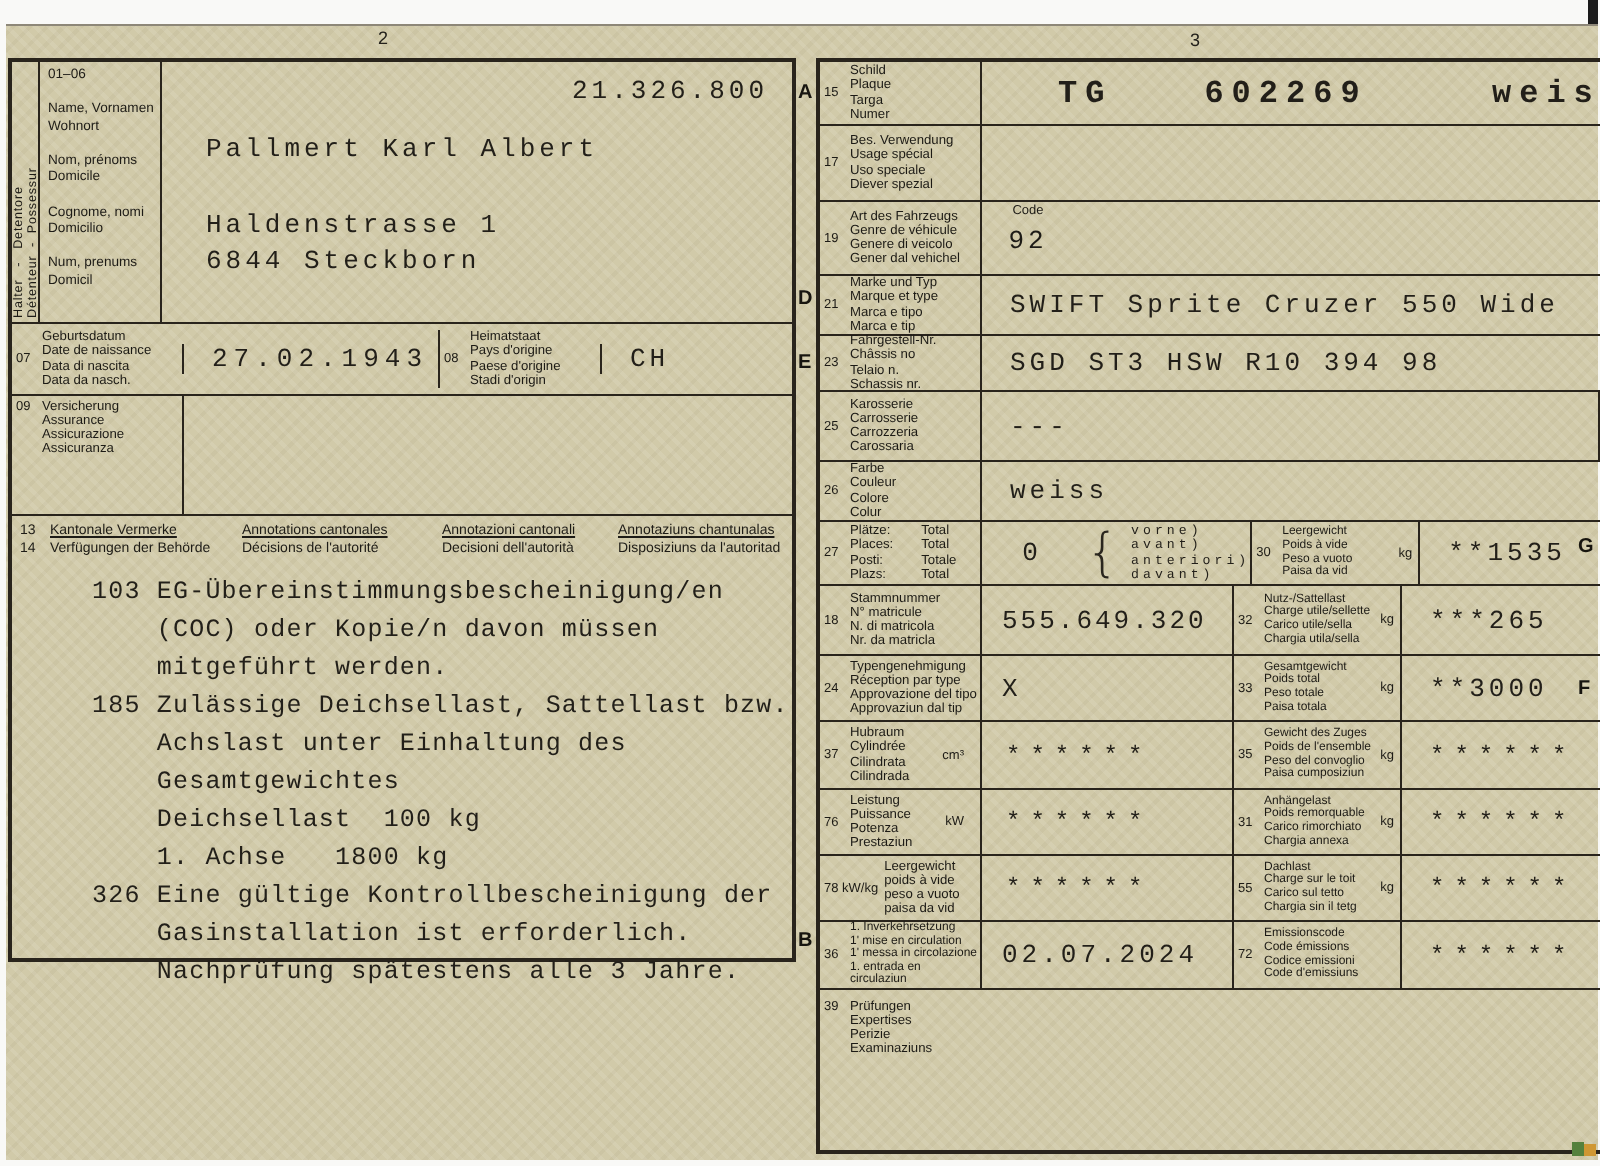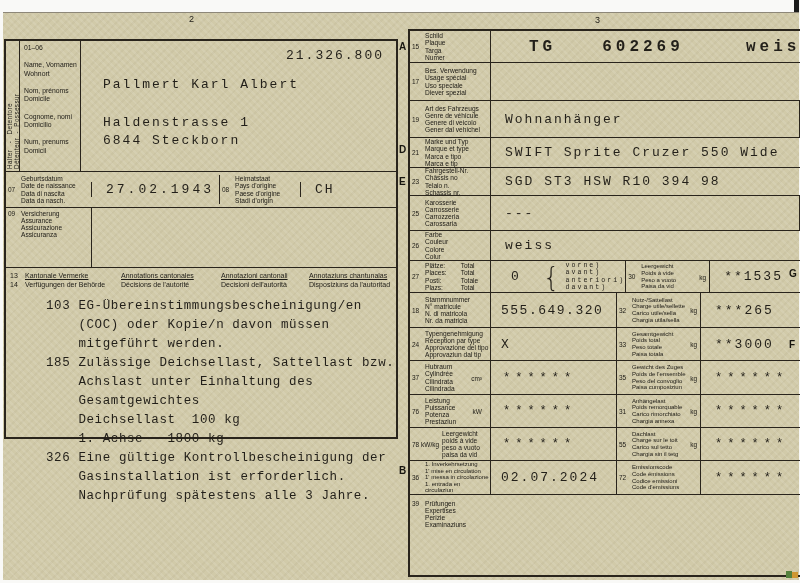--- a/index.html
+++ b/index.html
@@ -6,21 +6,21 @@
   .scan{position:relative;width:800px;height:583px;background:#f9f9f7;overflow:hidden;
         font-family:"Liberation Sans",sans-serif;color:#1d1b16;}
   .paper{position:absolute;left:3px;top:12px;width:796px;height:567px;
          background-color:#d1caa9;
          background-image:
            repeating-linear-gradient(45deg, rgba(255,255,255,.09) 0 2px, rgba(0,0,0,0) 2px 5px),
            repeating-linear-gradient(-45deg, rgba(130,120,88,.07) 0 2px, rgba(0,0,0,0) 2px 6px);
          border-top:1px solid #8d8778;}
   .pageno{position:absolute;font-size:9px;color:#23211b;}
   .box{position:absolute;border:2px solid #29241c;box-sizing:border-box;}
-  #leftbox{left:1px;top:16px;width:394px;height:400px;margin-top:10px;}
+  #leftbox{left:1px;top:16px;width:394px;height:452px;}
   #rightbox{left:405px;top:16px;width:440px;height:548px;display:flex;flex-direction:column;}
   .r{display:flex;border-bottom:1px solid #29241c;box-sizing:border-box;position:relative;flex:0 0 auto;}
   .r:last-child{border-bottom:none;}
   .nl{display:flex;align-items:center;box-sizing:border-box;position:relative;}
   .num{font-size:6.5px;width:13px;padding-left:2px;flex:0 0 auto;color:#1c1a15;}
   .numwide{font-size:6.5px;padding-left:2px;flex:0 0 auto;margin-right:3px;color:#1c1a15;}
   .lbls{font-size:6.6px;line-height:7.1px;white-space:pre-line;color:#1c1a15;}
   .lbls.small{font-size:6px;line-height:6.6px;}
   .val{font-family:"Liberation Mono","DejaVu Sans Mono",monospace;font-size:13px;letter-spacing:2px;
        color:#221f19;display:flex;align-items:center;box-sizing:border-box;
@@ -196,21 +196,20 @@
       </div>
 
       <div class="r" style="height:37px;">
         <div class="nl c80">
           <span class="num">19</span>
           <span class="lbls">Art des Fahrzeugs
 Genre de véhicule
 Genere di veicolo
 Gener dal vehichel</span>
         </div>
-        <div class="val">Wohnanhänger</div>
         <div class="codecol">
           <span class="codelabel">Code</span>
           <span class="codeval">92</span>
         </div>
       </div>
 
       <div class="r" style="height:30px;">
         <div class="nl c80">
           <span class="num">21</span>
           <span class="lbls">Marke und Typ

